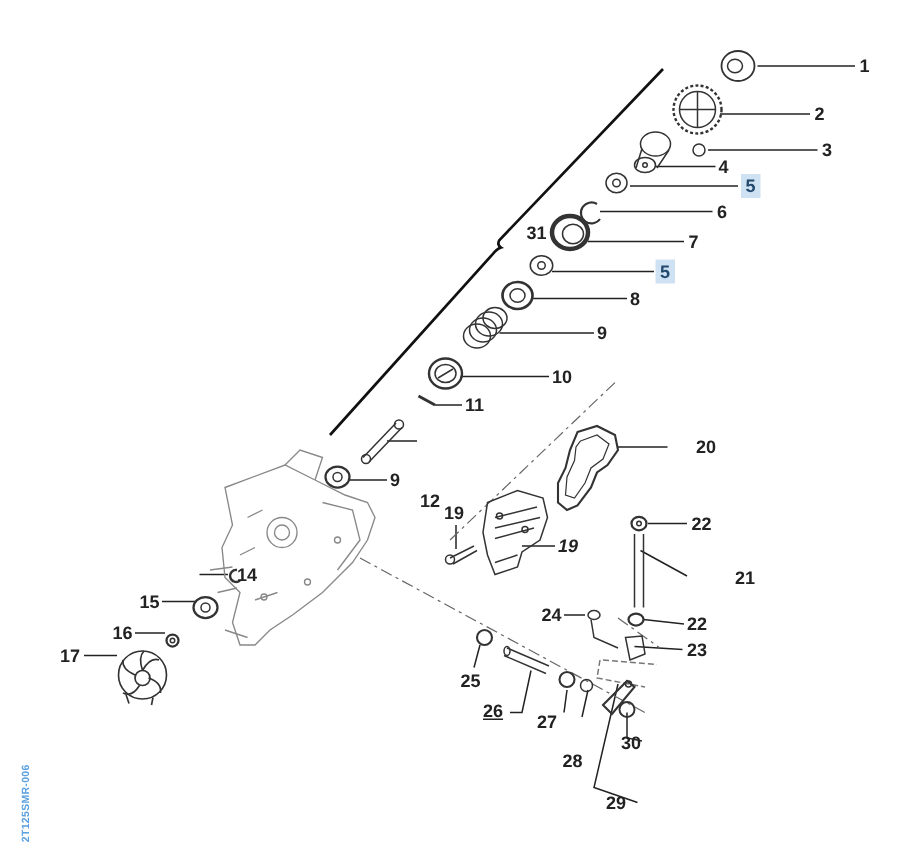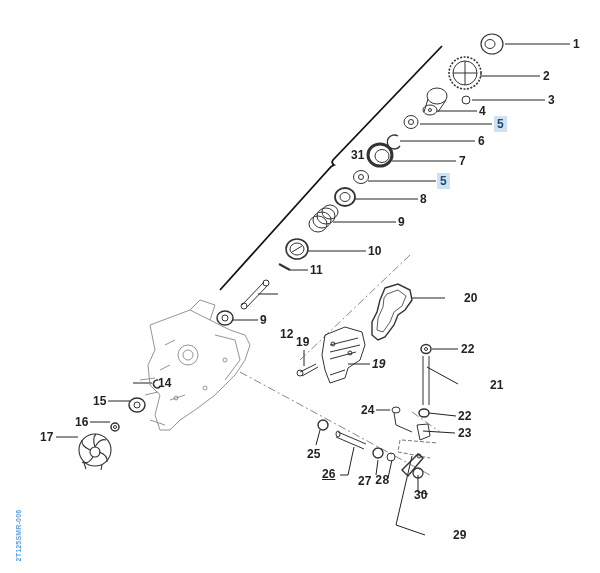--- a/index.html
+++ b/index.html
@@ -243,18 +243,18 @@
 <div class="lbl" style="left:372px;top:357px;font-style:italic;">19</div>
 <div class="lbl" style="left:464px;top:291px;">20</div>
 <div class="lbl" style="left:461px;top:378px;margin-left:29px;">21</div>
 <div class="lbl" style="left:461px;top:342px;">22</div>
 <div class="lbl" style="left:458px;top:409px;">22</div>
 <div class="lbl" style="left:458px;top:426px;">23</div>
 <div class="lbl" style="left:361px;top:403px;">24</div>
 <div class="lbl" style="left:307px;top:447px;">25</div>
 <div class="lbl" style="left:322px;top:467px;text-decoration:underline;">26</div>
 <div class="lbl" style="left:358px;top:474px;">27</div>
-<div class="lbl" style="left:375px;top:474px;font-family:Liberation Mono, monospace;">28</div>
-<div class="lbl" style="left:453px;top:528px;text-align:center;">29</div>
+<div class="lbl" style="left:375px;top:500px;">28</div>
+<div class="lbl" style="left:404px;top:528px;text-align:center;">29</div>
 <div class="lbl" style="left:414px;top:488px;">30</div>
 <div class="lbl" style="left:311px;top:148px;margin-left:40px;">31</div>
 
 <div class="code">2T125SMR-006</div>
 
 </body></html>

